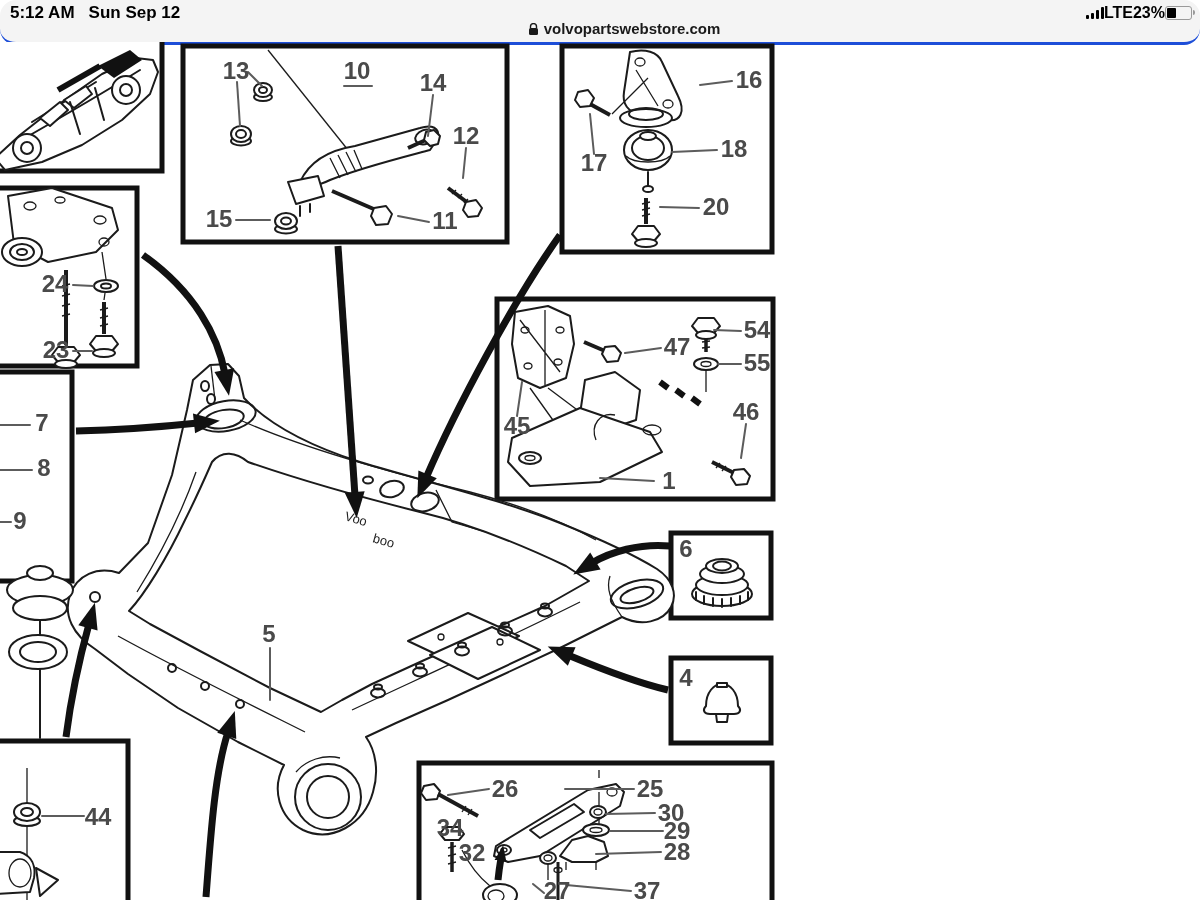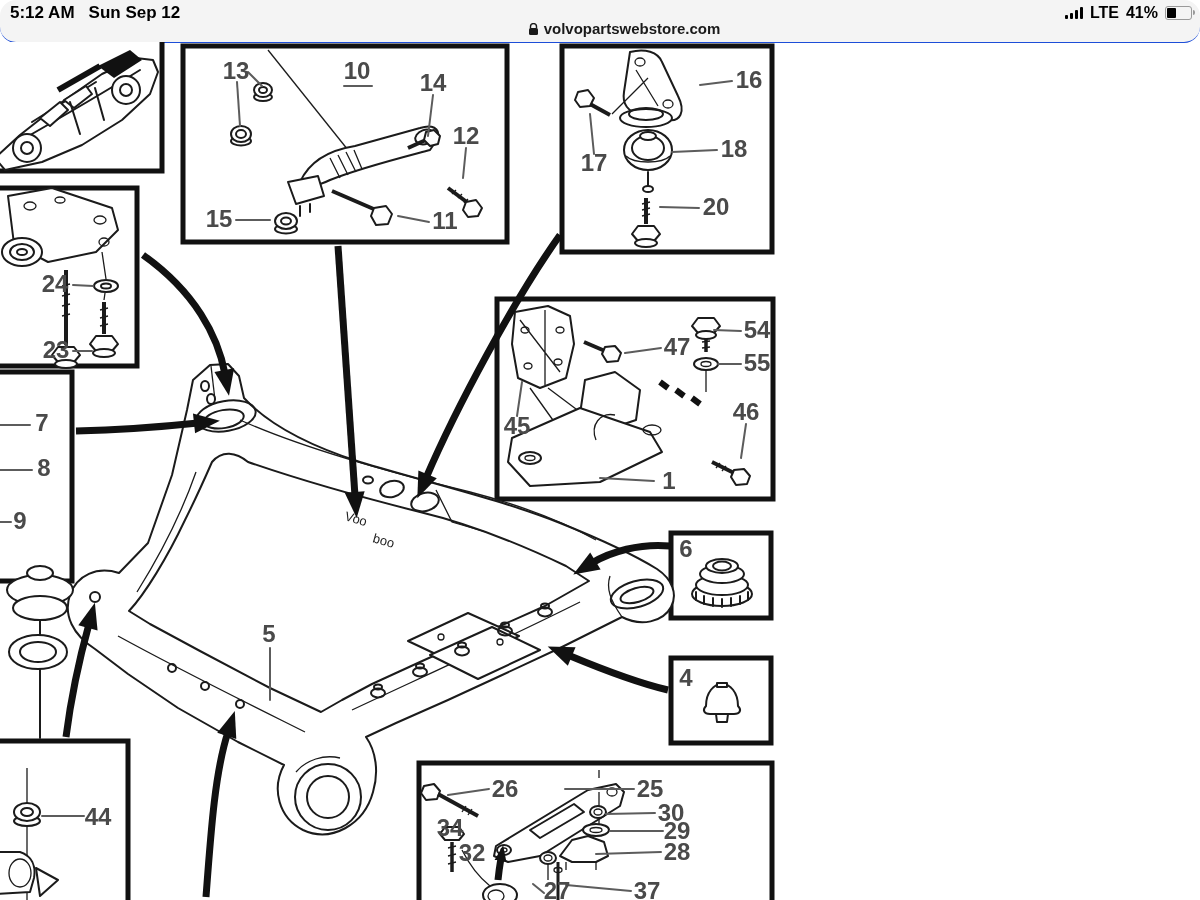--- a/index.html
+++ b/index.html
@@ -1,23 +1,23 @@
 <!DOCTYPE html>
 <html><head>
 <meta charset="utf-8">
 <style>
   html,body{margin:0;padding:0;background:#fff;}
   #page{position:relative;width:1200px;height:900px;overflow:hidden;background:#fff;
         font-family:"Liberation Sans",sans-serif;}
   
   #statusbar{position:absolute;left:0;top:0;width:1200px;height:42px;background:#f4f4f4;
-             border-bottom:1px solid #1d4ed8;border-radius:16px;}
+             border-bottom:3px solid #1d4ed8;border-radius:16px;}
   .sb-left{position:absolute;left:10px;top:3px;font-size:17px;font-weight:700;color:#000;}
   .sb-date{margin-left:14px;font-weight:700;}
-  .sb-right{position:absolute;right:8px;top:3px;display:flex;align-items:center;gap:7px;
+  .sb-right{position:absolute;right:8px;top:3px;display:flex;align-items:center;
             font-size:16px;font-weight:600;color:#000;height:20px;}
   .sig{display:flex;align-items:flex-end;gap:2px;height:12px;}
   .sig i{display:block;width:3px;background:#000;border-radius:1px;}
   .batt{position:relative;width:25px;height:12px;border:1px solid #9a9a9a;border-radius:3px;}
   .batt b{position:absolute;left:1px;top:1px;bottom:1px;width:9px;background:#000;border-radius:1px;}
   .batt::after{content:"";position:absolute;right:-4px;top:3px;width:2px;height:5px;
                background:#9a9a9a;border-radius:0 2px 2px 0;}
   #urlbar{position:absolute;left:0;top:20px;width:1200px;height:22px;text-align:center;
           font-size:15px;font-weight:600;color:#1a1a1a;padding-left:24px;}
   #urlbar svg{vertical-align:-2px;margin-right:5px;}
@@ -44,21 +44,21 @@
       <span>5:12 AM</span><span class="sb-date">Sun Sep 12</span>
     </div>
     <div class="sb-right">
       <span class="sig">
         <i style="height:4px"></i>
           <i style="height:6px"></i>
           <i style="height:9px"></i>
           <i style="height:12px"></i>
       </span>
       <span>LTE</span>
-      <span>41%</span>
+      <span>23%</span>
       <span class="batt">
           <b></b>
         </span>
     </div>
   </div>
 
   <div id="urlbar">
     <svg width="11" height="13" viewBox="0 0 11 13">
       <path d="M2.5,5 V3.6 a3,3 0 0 1 6,0 V5" fill="none" stroke="#1a1a1a" stroke-width="1.4"></path>
       <rect x="1" y="5" width="9" height="7" rx="1.5" fill="#1a1a1a"></rect>

